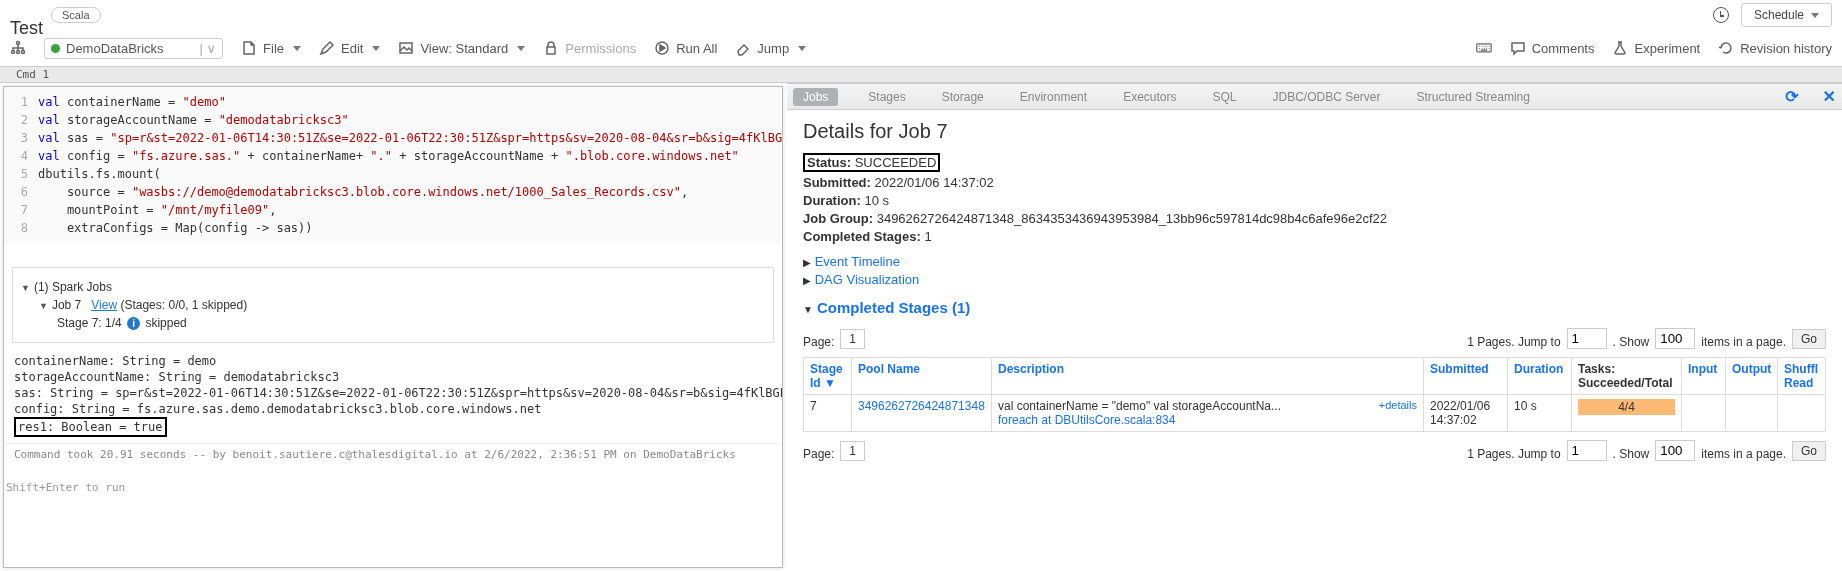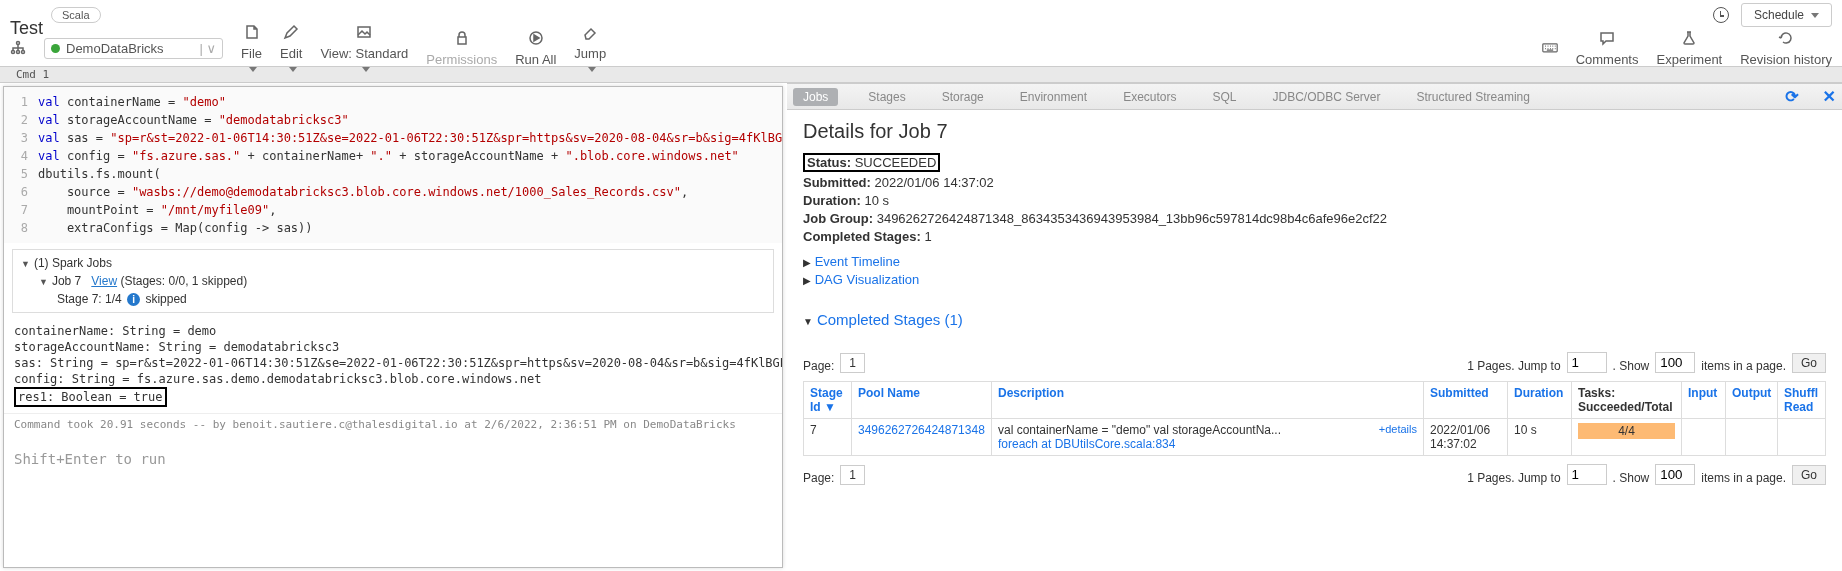--- a/index.html
+++ b/index.html
@@ -58,21 +58,20 @@
       height: 36px;
       gap: 18px;
       color: #555;
       font-size: 13px;
     }
     .toolbar .item {
       display: inline-flex;
       align-items: center;
       gap: 6px;
       cursor: pointer;
-      flex-direction: column;
     }
     .toolbar .spacer { flex: 1; }
     .attached {
       display: inline-flex;
       align-items: center;
       border: 1px solid #ccc;
       border-radius: 3px;
       padding: 2px 6px;
       gap: 6px;
     }
@@ -119,22 +118,22 @@
       padding: 6px 0;
     }
     .code-line { display: flex; white-space: pre; line-height: 18px;}
     .gutter { width: 34px; text-align: right; color: #aaa; padding-right: 10px; user-select:none;}
     .code-line .code { flex:1; overflow:hidden; }
     .kw { color: #0000cc; font-weight: 500;}
     .str { color: #b30000; }
 
     .jobs-section {
       border: 1px solid #ddd;
-      margin: 6px 8px 4px 8px;
-      padding: 6px 8px;
+      margin: 24px 8px 4px 8px;
+      padding: 12px 8px;
       font-size: 12px;
       background: #fff;
     }
     .jobs-section .tri::before { content: '▼'; font-size: 9px; margin-right: 4px; color:#555;}
     .jobs-section .sub { margin-left: 18px; margin-top:4px;}
     .link { color: #2478cc; text-decoration: underline; cursor:pointer;}
     .info-i { display:inline-block; width:13px; height:13px; border-radius:50%; background:#2478cc; color:#fff; font-size:10px; text-align:center; line-height:13px; font-weight:bold; margin:0 2px;}
 
     .output {
       font-family: Consolas, Menlo, monospace;
@@ -148,23 +147,23 @@
     .highlight-box { border: 2px solid #000; padding: 0 2px; display:inline-block;}
     .footer-note {
       font-family: Consolas, Menlo, monospace;
       font-size: 11px;
       color: #888;
       padding: 4px 10px;
       border-top: 1px solid #eee;
     }
     .hint {
       font-family: Consolas, Menlo, monospace;
-      font-size: 14px;
+      font-size: 11px;
       color: #999;
-      padding: 16px 10px;
+      padding: 16px 2px;
     }
 
     
     .rp-tabs {
       display:flex;
       align-items:center;
       background: linear-gradient(#f4f4f4,#e8e8e8);
       border-bottom: 1px solid #ccc;
       height: 26px;
       font-size: 12px;
@@ -175,21 +174,21 @@
     .rp-tabs .tab.active { background: #aeb0b3; color:#fff; border-radius:3px; padding:2px 10px;}
     .rp-tabs .spacer { flex:1; }
     .rp-tabs .ctl { color:#1a73e8; font-weight:bold; cursor:pointer; font-size:16px;}
     .rp-tabs .close { color:#1a73e8; font-weight:bold; cursor:pointer; font-size:16px;}
 
     .rp-body { padding: 10px 16px; font-size: 13px; }
     .rp-title { font-size: 20px; font-weight: 400; margin-bottom: 10px;}
     .rp-body .row { margin: 3px 0; }
     .rp-body .lbl { font-weight: bold; }
     .rp-body .section-link { color:#1a73e8; cursor:pointer;}
-    .rp-body .blue-section { color:#1a73e8; font-size:15px; margin:24px 0; cursor:pointer;}
+    .rp-body .blue-section { color:#1a73e8; font-size:15px; margin:12px 0; cursor:pointer;font-weight:bold;}
 
     .pager { display:flex; align-items:flex-end; gap:6px; margin: 8px 0; font-size:12px;}
     .pager .spacer{flex:1;}
     .pager input { width:40px; border:1px solid #ccc; padding:2px 4px; text-align:left;}
     .pager .box { border:1px solid #ccc; padding:2px 8px;}
     .pager .go { background:#f0f0f0; }
 
     .rp-table { width: 100%; border-collapse: collapse; font-size:12px; table-layout: fixed;}
     .rp-table th, .rp-table td { border: 1px solid #ddd; padding: 4px 6px; text-align:left; vertical-align:top; overflow:hidden;}
     .rp-table th { font-weight: bold; color:#333;}

